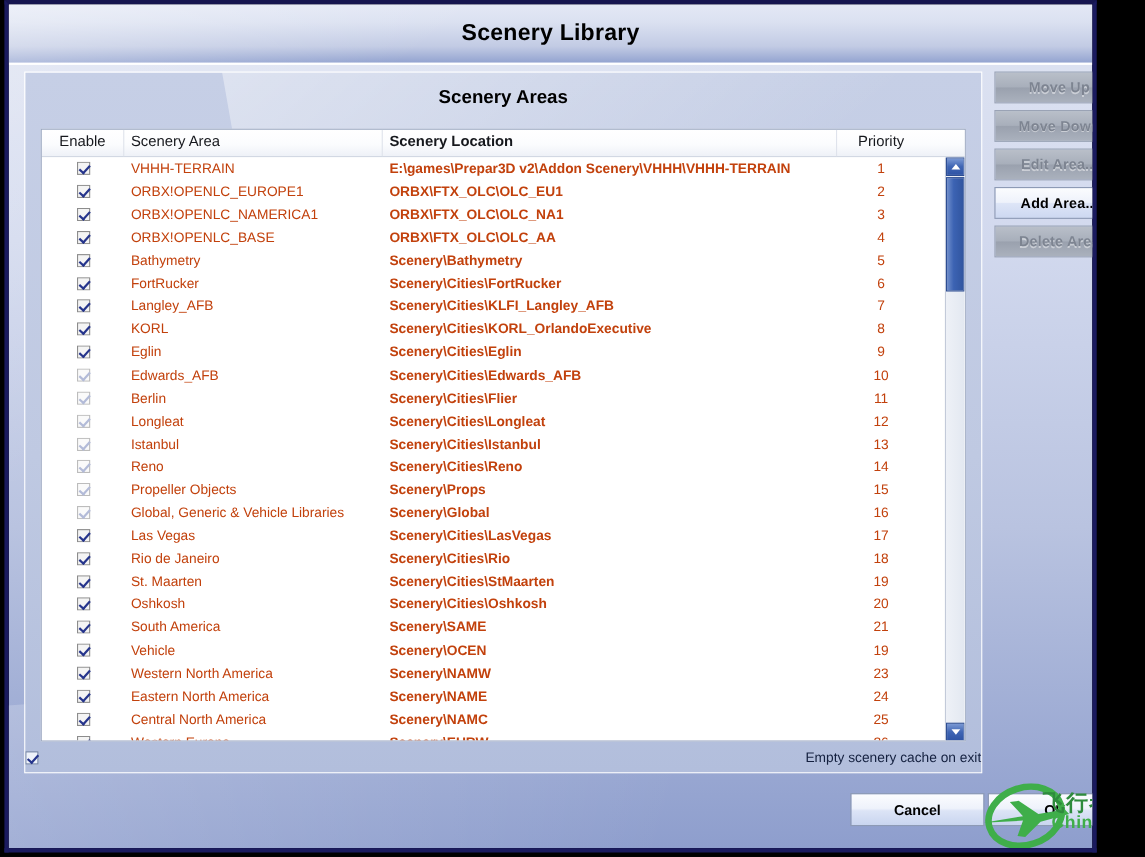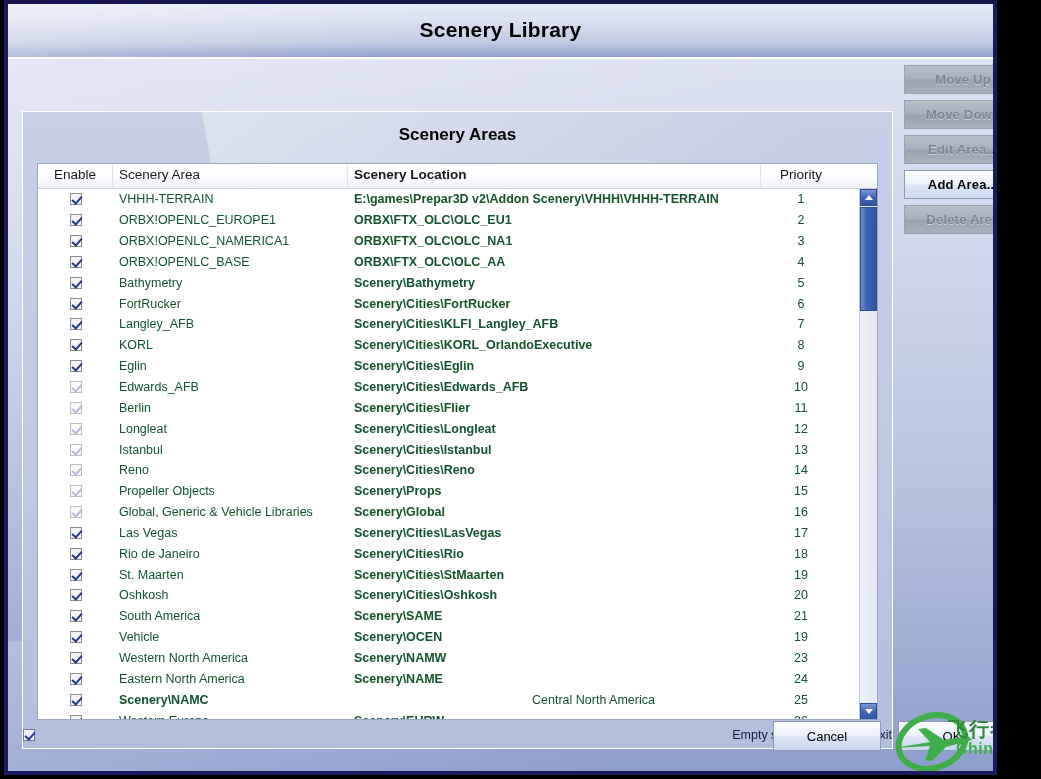--- a/index.html
+++ b/index.html
@@ -78,21 +78,20 @@
   #panel {
     position: absolute;
     left: 14px;
     top: 61px;
     width: 871px;
     height: 638px;
     border: 1px solid #ffffff;
     box-sizing: border-box;
     background: linear-gradient(180deg, #c6cfe6 0%, #bfc9e2 55%, #b2bedc 100%);
     overflow: hidden;
-    margin-top: 46px;
   }
   #panel .pswoosh {
     position: absolute;
     left: 200px; top: -130px;
     width: 900px; height: 420px;
     background: linear-gradient(150deg, rgba(255,255,255,0.45) 0%, rgba(255,255,255,0) 55%);
     transform: rotate(-10deg);
     pointer-events: none;
   }
   #panel-title {
@@ -140,21 +139,21 @@
   #grid-body {
     position: relative;
     height: 531px;
     overflow: hidden;
     background: #fff;
   }
   .grid-row {
     display: flex;
     height: 20.85px;
     font-size: 12.5px;
-    color: #14532d;
+    color: #c2410c;
     align-items: center;
     white-space: nowrap;
   }
   .grid-row .cell { box-sizing: border-box; overflow: hidden; white-space: nowrap; }
   .grid-row .cell.col-enable { display: flex; align-items: center; justify-content: center; }
   .grid-row .cell.col-area { padding-left: 7px; }
   .grid-row .cell.col-loc  { padding-left: 7px; }
   .grid-row .cell.col-prio { text-align: center; }
 
   
@@ -278,28 +277,28 @@
   }
   .sbtn.enabled {
     background: linear-gradient(180deg,#fbfcfe 0%, #eef2fb 48%, #dde5f7 52%, #cdd8f1 100%);
     color: #000000;
     border-color: #8d9ab5;
   }
 
   
   .bbtn {
     position: absolute;
-    width: 108px;
+    width: 122px;
     height: 30px;
     border: 1px solid #8d9ab5;
     box-sizing: border-box;
     background: linear-gradient(180deg,#fbfcfe 0%, #eef2fb 46%, #dce4f6 54%, #c9d5ef 100%);
     color: #000;
     font-size: 13px;
-    font-weight: normal;
+    font-weight: bold;
     display: flex;
     align-items: center;
     justify-content: center;
   }
   #btn-cancel { left: 765px; top: 717px; }
   #btn-ok     { left: 890px; top: 717px; }
 
   
   #watermark {
     position: absolute;
@@ -543,22 +542,22 @@
                 <span class="cb"></span>
               </div>
               <div class="cell col-area">Eastern North America</div>
               <div class="cell col-loc">Scenery\NAME</div>
               <div class="cell col-prio">24</div>
             </div>
             <div class="grid-row">
               <div class="cell col-enable">
                 <span class="cb"></span>
               </div>
+              <div class="cell col-area">Central North America</div>
               <div class="cell col-loc">Scenery\NAMC</div>
-              <div class="cell col-area">Central North America</div>
               <div class="cell col-prio">25</div>
             </div>
             <div class="grid-row">
               <div class="cell col-enable">
                 <span class="cb"></span>
               </div>
               <div class="cell col-area">Western Europe</div>
               <div class="cell col-loc">Scenery\EURW</div>
               <div class="cell col-prio">26</div>
             </div>

